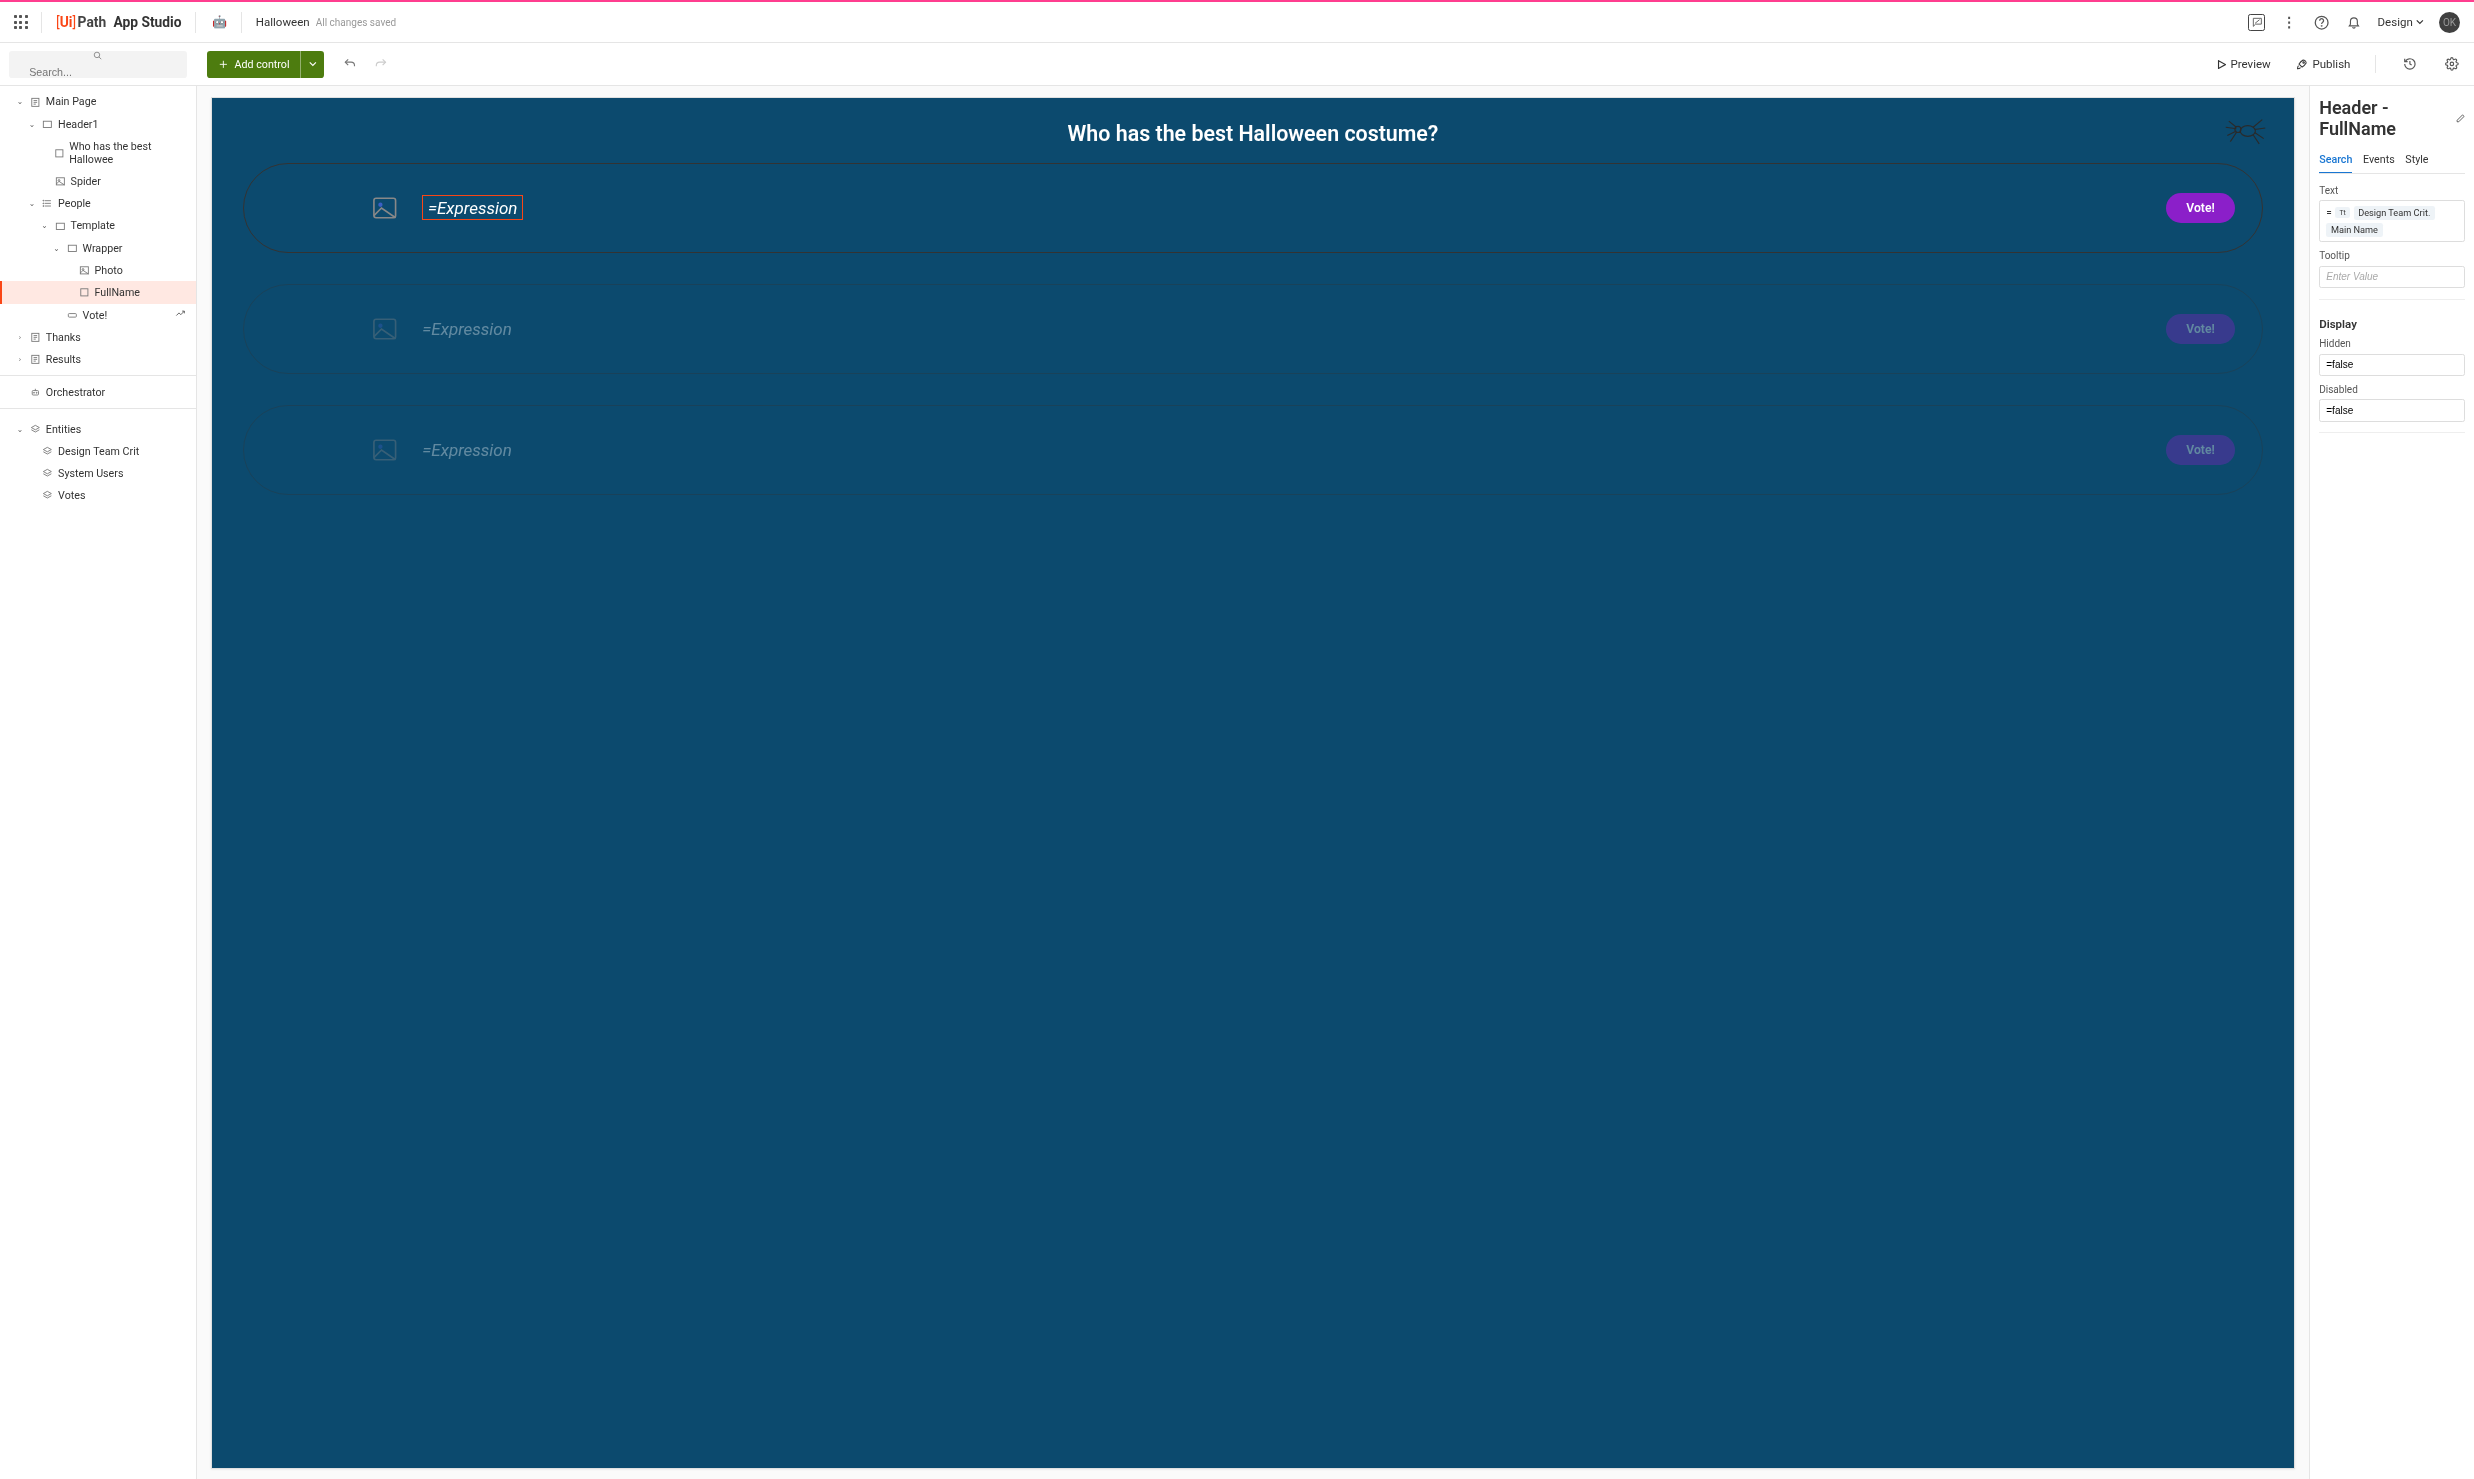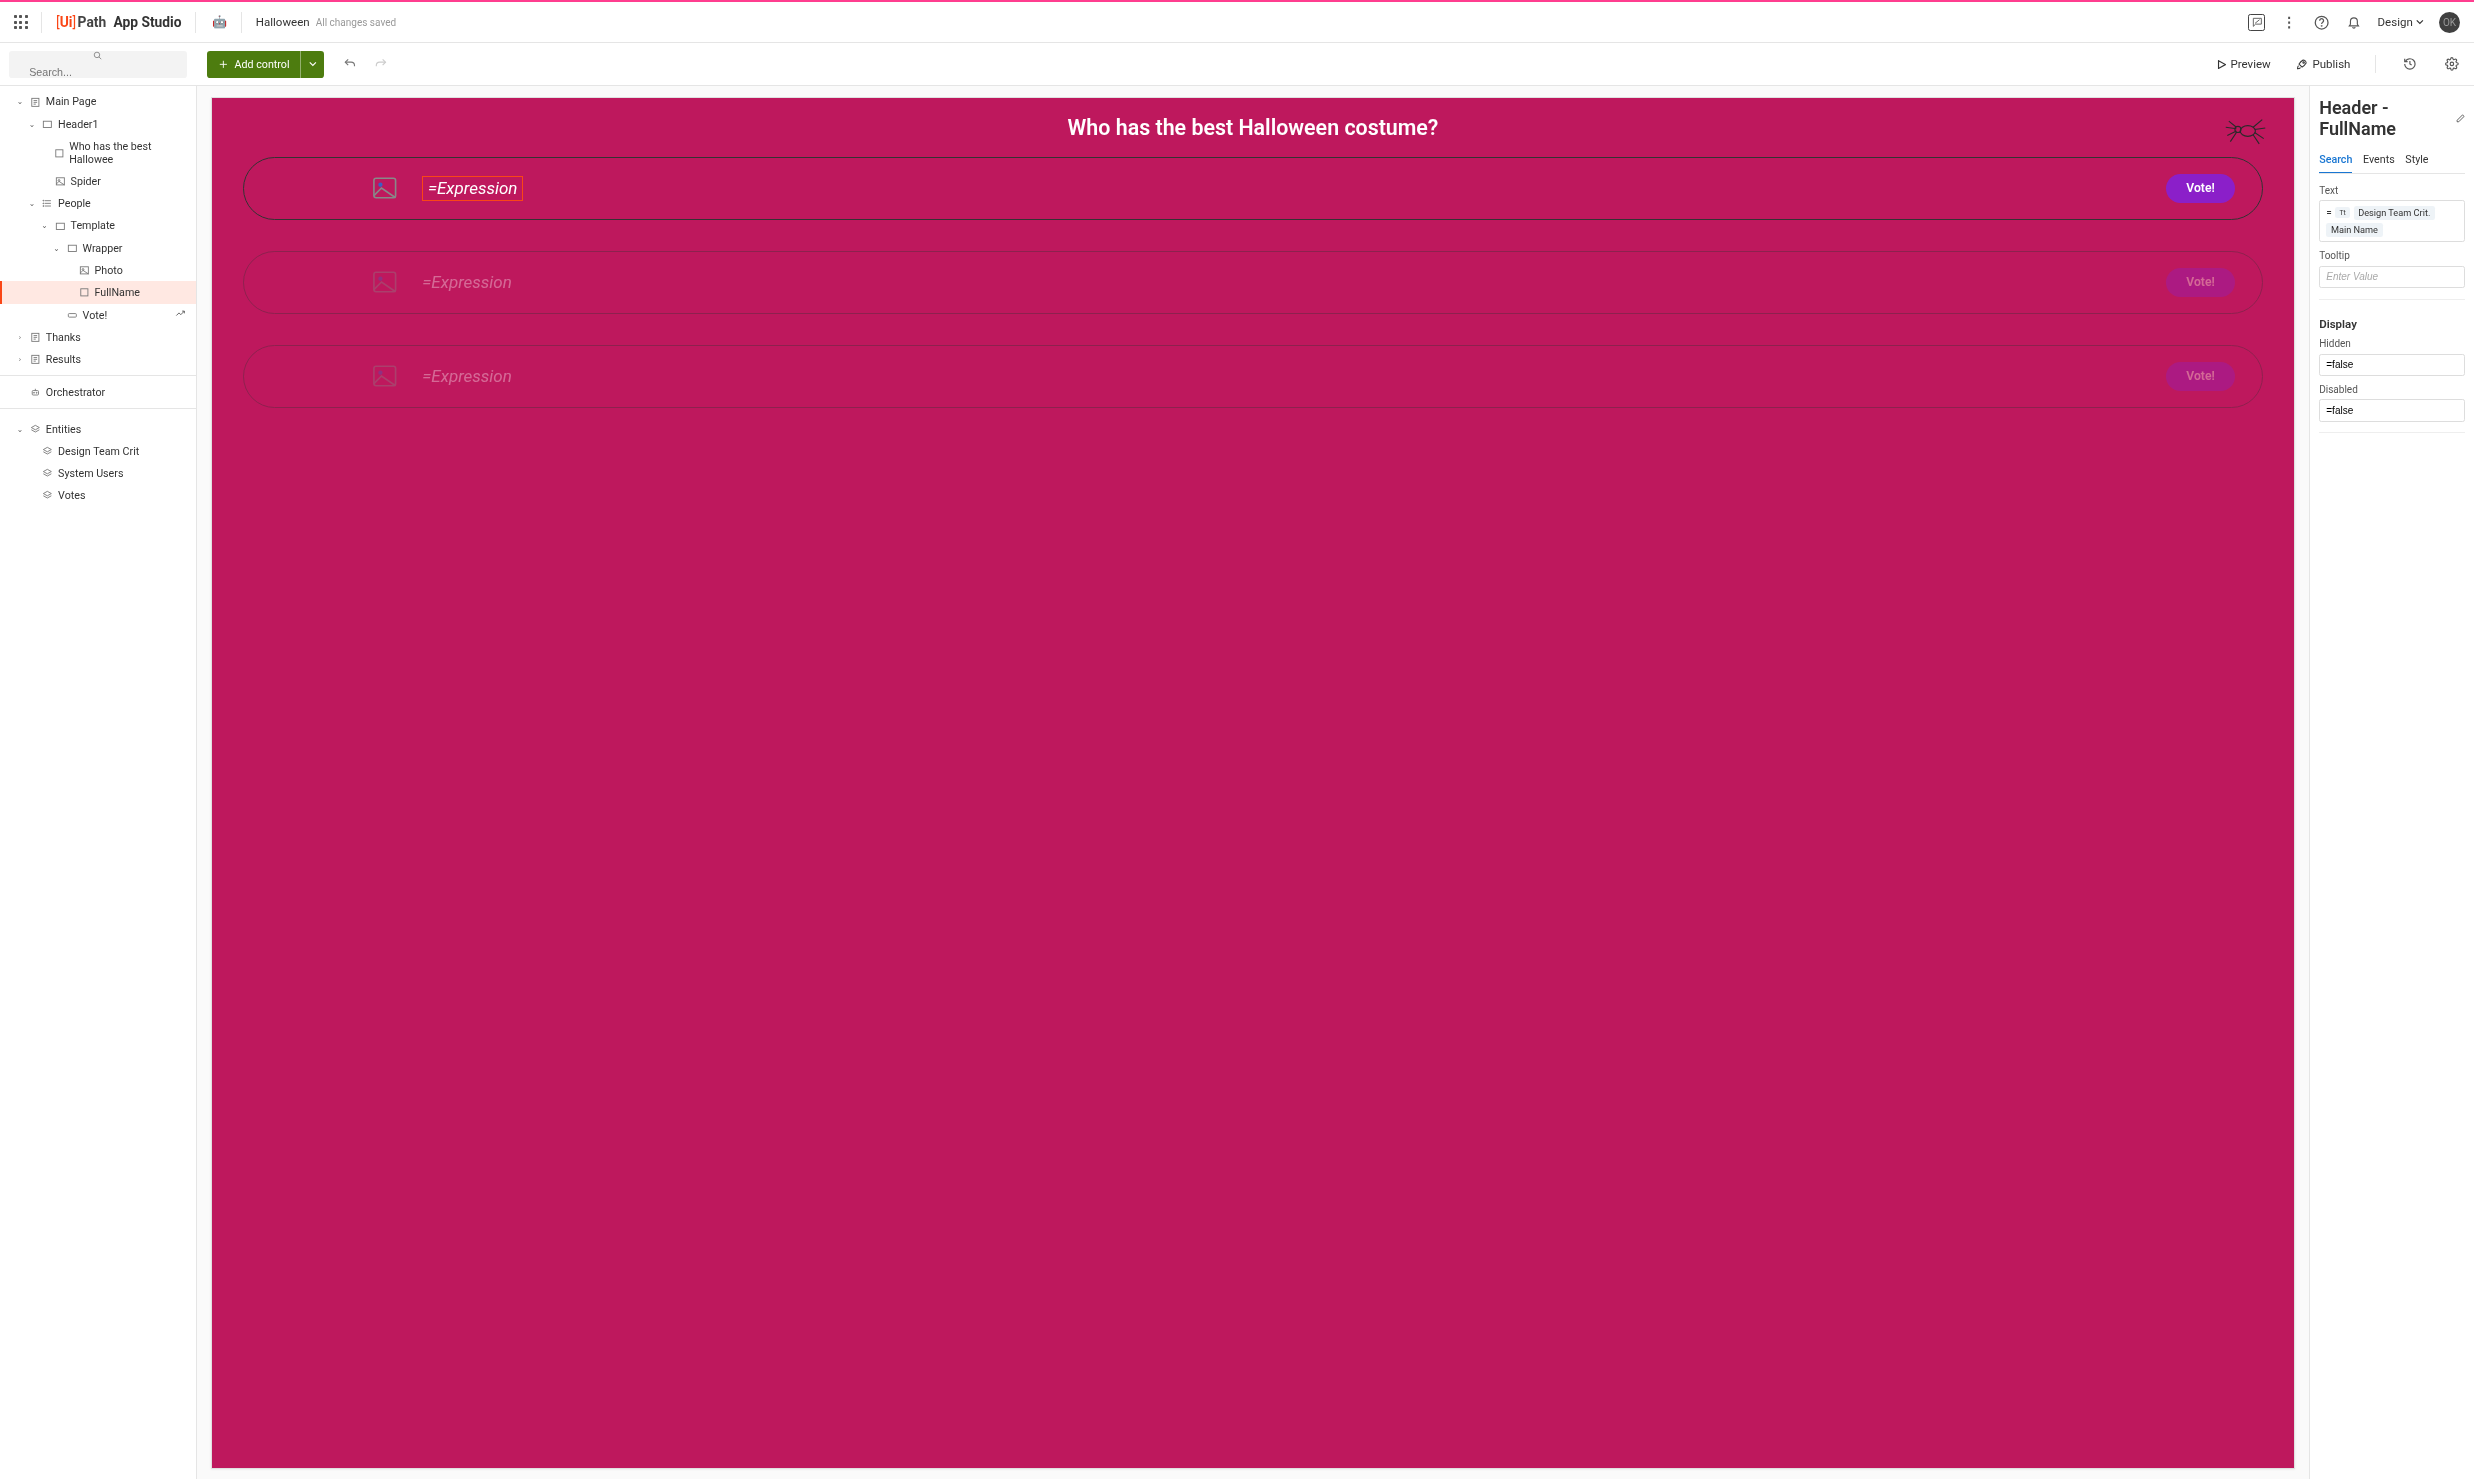--- a/index.html
+++ b/index.html
@@ -90,28 +90,28 @@
 .tree-icon { width: 12.2px; display: flex; justify-content: center; color: #777; }
 .tree-icon svg { width: 10.7px; height: 10.7px; }
 .tree-action { margin-left: auto; margin-right: 4.6px; color: #555; }
 .indent-1 { padding-left: 15.3px; }
 .indent-2 { padding-left: 27.5px; }
 .indent-3 { padding-left: 40px; }
 .indent-4 { padding-left: 52px; }
 .indent-5 { padding-left: 64px; }
 
 .canvas-area { flex: 1; background: #fafafa; padding: 10.7px 13.8px; overflow: auto; }
-.canvas { background: #be185d; width: 100%; height: 100%; position: relative; padding: 17px 0; border: 0.8px solid #e0e0e0; box-shadow: 0 0.8px 2.3px rgba(0,0,0,0.08); }
+.canvas { background: #0c4a6e; width: 100%; height: 100%; position: relative; padding: 23px 0; border: 0.8px solid #e0e0e0; box-shadow: 0 0.8px 2.3px rgba(0,0,0,0.08); }
 .canvas-title { color: #fff; font-size: 21.4px; font-weight: 600; text-align: center; margin-bottom: 17px; }
 .spider-img { position: absolute; top: 13.8px; right: 27.5px; color: #2a2a2a; }
 .card {
   margin: 0 31px 31px;
   border: 0.8px solid #333;
   border-radius: 46px;
-  height: 63px;
+  height: 90px;
   display: flex;
   align-items: center;
   padding: 0 27.5px;
   gap: 23px;
 }
 .card.dimmed { opacity: 0.35; }
 .card-photo { width: 29px; height: 27.5px; display: flex; align-items: center; justify-content: center; margin-left: 99px; }
 .card-expr { color: #fff; font-size: 17px; font-style: italic; }
 .card-expr.selected-expr { border: 0.8px solid #fa4616; padding: 1.5px 4.6px; }
 .card-spacer { flex: 1; }

